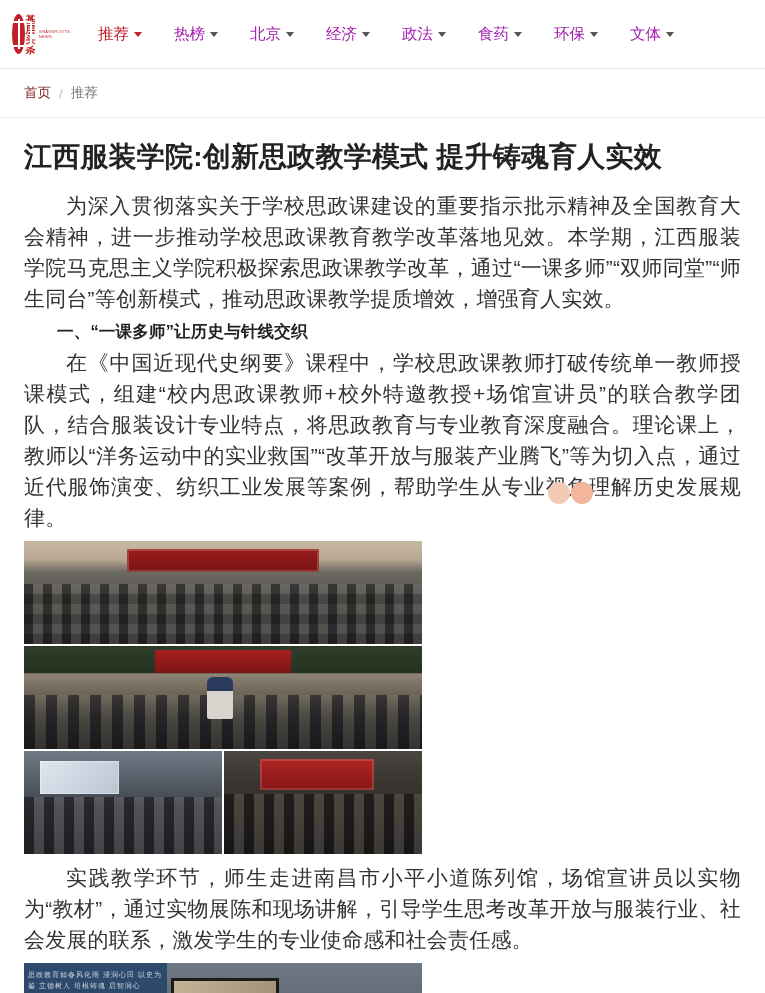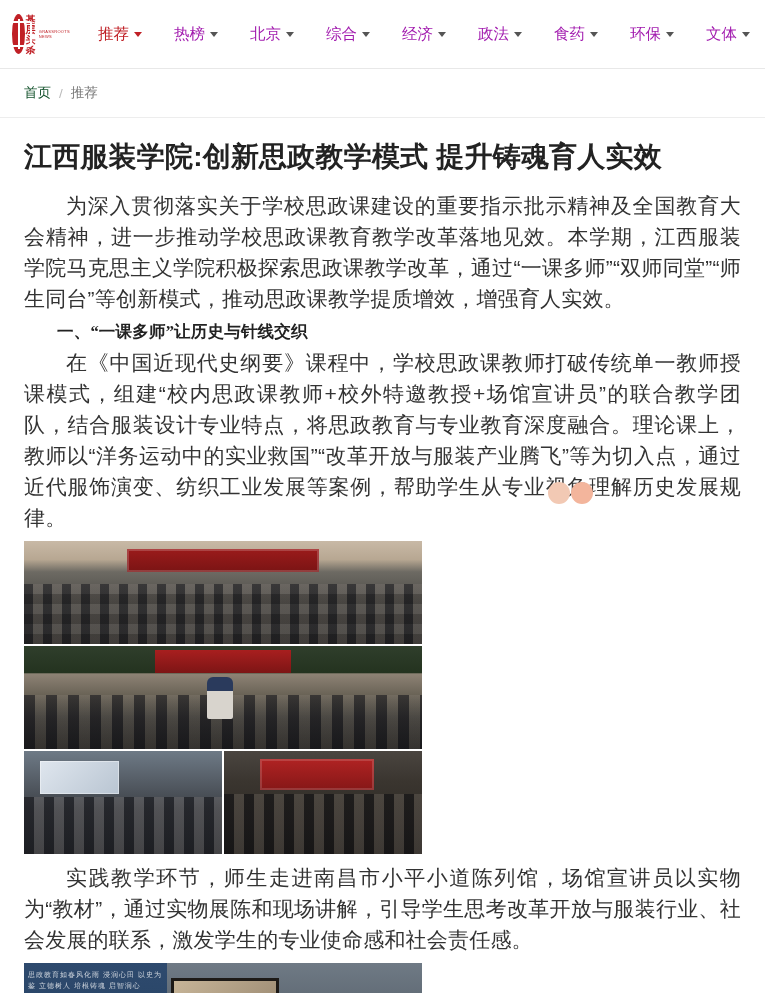--- a/index.html
+++ b/index.html
@@ -110,21 +110,21 @@
     border-bottom: 1px solid #ededed;
     background: #fff;
   }
   .crumb {
     font-size: 13.5px;
     color: #555;
     display: flex;
     align-items: center;
     gap: 8px;
   }
-  .crumb a { color: #14532d; text-decoration: none; cursor: pointer; }
+  .crumb a { color: #7f1d1d; text-decoration: none; cursor: pointer; }
   .crumb .sep { color: #bbb; }
   .crumb .cur { color: #777; }
 
   
   .article {
     padding: 22px 24px 0 24px;
   }
   .art-title {
     font-size: 28px;
     font-weight: bold;
@@ -143,21 +143,20 @@
     letter-spacing: .2px;
   }
   .subhead {
     font-size: 16.5px;
     line-height: 31px;
     color: #222;
     font-weight: bold;
     margin: 0;
     text-indent: 2em;
     letter-spacing: .2px;
-    font-family: Liberation Serif, serif;
   }
 
   
   .figure {
     margin: 8px 0 6px 0;
     position: relative;
   }
   .collage1 {
     width: 398px;
     height: 315px;
@@ -329,24 +328,20 @@
       <div class="nav-item active">
         <span>推荐</span>
         <span class="caret"></span>
       </div>
       <div class="nav-item">
         <span>热榜</span>
         <span class="caret"></span>
       </div>
       <div class="nav-item">
         <span>北京</span>
-        <span class="caret"></span>
-      </div>
-      <div class="nav-item">
-        <span>综合</span>
         <span class="caret"></span>
       </div>
       <div class="nav-item">
         <span>经济</span>
         <span class="caret"></span>
       </div>
       <div class="nav-item">
         <span>政法</span>
         <span class="caret"></span>
       </div>

